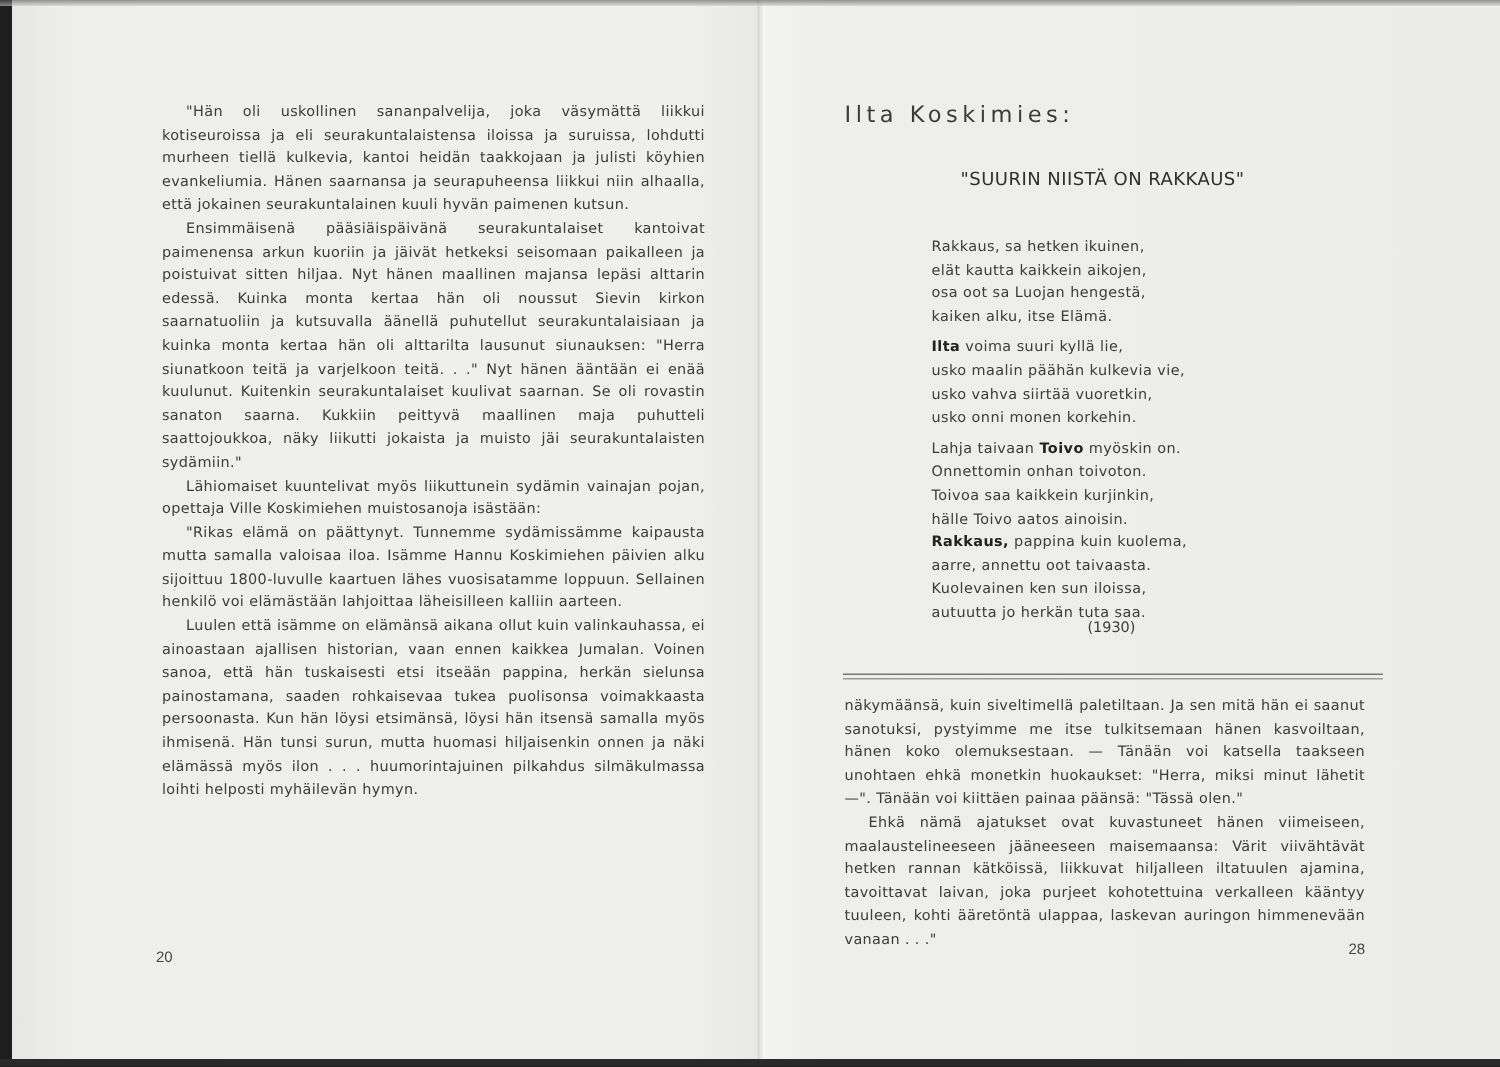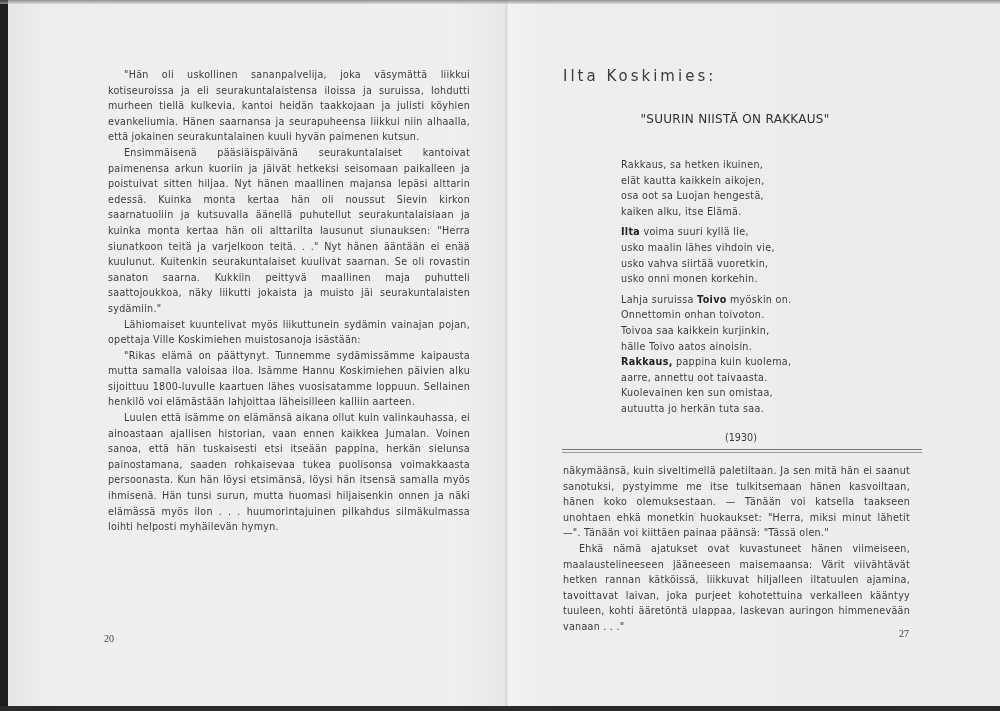--- a/index.html
+++ b/index.html
@@ -27,27 +27,27 @@
   .left-col { left:108px; top:67px; width:362px; }
   .right-col { left:563px; top:463px; width:347px; }
 
   .author { position:absolute; left:563px; top:67px; font-size:15px; letter-spacing:3px; color:#3b3b3b; }
   .poem-title { position:absolute; left:600px; top:112px; width:270px; text-align:center; font-size:12px; letter-spacing:.3px; color:#2f2f2f; }
   .poem-ref { position:absolute; left:600px; top:133px; width:270px; text-align:center; font-size:11px; color:#2f2f2f; }
   .poem { position:absolute; left:621px; top:157px; font-size:9.6px; line-height:15.6px; letter-spacing:.3px; color:#3b3b3b; }
   .stanza { margin:0 0 5px 0; }
   .stanza div { white-space:nowrap; }
   .stanza b { color:#222; }
-  .poem-year { position:absolute; left:725px; top:432px; font-size:9.6px; color:#3b3b3b;text-align:center; }
+  .poem-year { position:absolute; left:725px; top:413px; font-size:9.6px; color:#3b3b3b;text-align:center; }
 
   .rule { position:absolute; left:562px; width:360px; height:1px; background:#777; }
   .rule.r1 { top:449px; }
   .rule.r2 { top:452px; background:#9a9a9a; }
 
-  .pnum { position:absolute; font-family:Liberation Serif, serif; font-size:10px; color:#444; }
+  .pnum { position:absolute; font-family:Liberation Sans, sans-serif; font-size:10px; color:#444; }
   .pnum.left { left:104px; top:633px; }
   .pnum.right { left:899px; top:628px; }
 </style>
 </head>
 <body>
 
 <div class="spread">
   <div class="page left"></div>
   <div class="page right"></div>
   <div class="gutter"></div>
@@ -68,38 +68,38 @@
 
   <div class="poem">
     <div class="stanza">
       <div><span>Rakkaus, sa hetken ikuinen,</span></div>
       <div><span>elät kautta kaikkein aikojen,</span></div>
       <div><span>osa oot sa Luojan hengestä,</span></div>
       <div><span>kaiken alku, itse Elämä.</span></div>
     </div>
     <div class="stanza">
       <div><b>Ilta</b><span> voima suuri kyllä lie,</span></div>
-      <div><span>usko maalin lähes vihdoin vie,</span></div>
+      <div><span>usko maalin päähän kulkevia vie,</span></div>
       <div><span>usko vahva siirtää vuoretkin,</span></div>
       <div><span>usko onni monen korkehin.</span></div>
     </div>
     <div class="stanza">
-      <div><span>Lahja suruissa </span><b>Toivo</b><span> myöskin on.</span></div>
+      <div><span>Lahja taivaan </span><b>Toivo</b><span> myöskin on.</span></div>
       <div><span>Onnettomin onhan toivoton.</span></div>
       <div><span>Toivoa saa kaikkein kurjinkin,</span></div>
       <div><span>hälle Toivo aatos ainoisin.</span></div>
       <div><b>Rakkaus,</b><span> pappina kuin kuolema,</span></div>
       <div><span>aarre, annettu oot taivaasta.</span></div>
-      <div><span>Kuolevainen ken sun omistaa,</span></div>
+      <div><span>Kuolevainen ken sun iloissa,</span></div>
       <div><span>autuutta jo herkän tuta saa.</span></div>
     </div>
   </div>
   <div class="poem-year">(1930)</div>
 
   <div class="rule r1"></div>
   <div class="rule r2"></div>
 
   <div class="col right-col">
     <p>näkymäänsä, kuin siveltimellä paletiltaan. Ja sen mitä hän ei saanut sanotuksi, pystyimme me itse tulkitsemaan hänen kasvoiltaan, hänen koko olemuksestaan. — Tänään voi katsella taakseen unohtaen ehkä monetkin huokaukset: "Herra, miksi minut lähetit —". Tänään voi kiittäen painaa päänsä: "Tässä olen."</p>
     <p class="ind">Ehkä nämä ajatukset ovat kuvastuneet hänen viimeiseen, maalaustelineeseen jääneeseen maisemaansa: Värit viivähtävät hetken rannan kätköissä, liikkuvat hiljalleen iltatuulen ajamina, tavoittavat laivan, joka purjeet kohotettuina verkalleen kääntyy tuuleen, kohti ääretöntä ulappaa, laskevan auringon himmenevään vanaan . . ."</p>
   </div>
-  <div class="pnum right">27</div>
+  <div class="pnum right">28</div>
 </div>
 
 </body></html>

